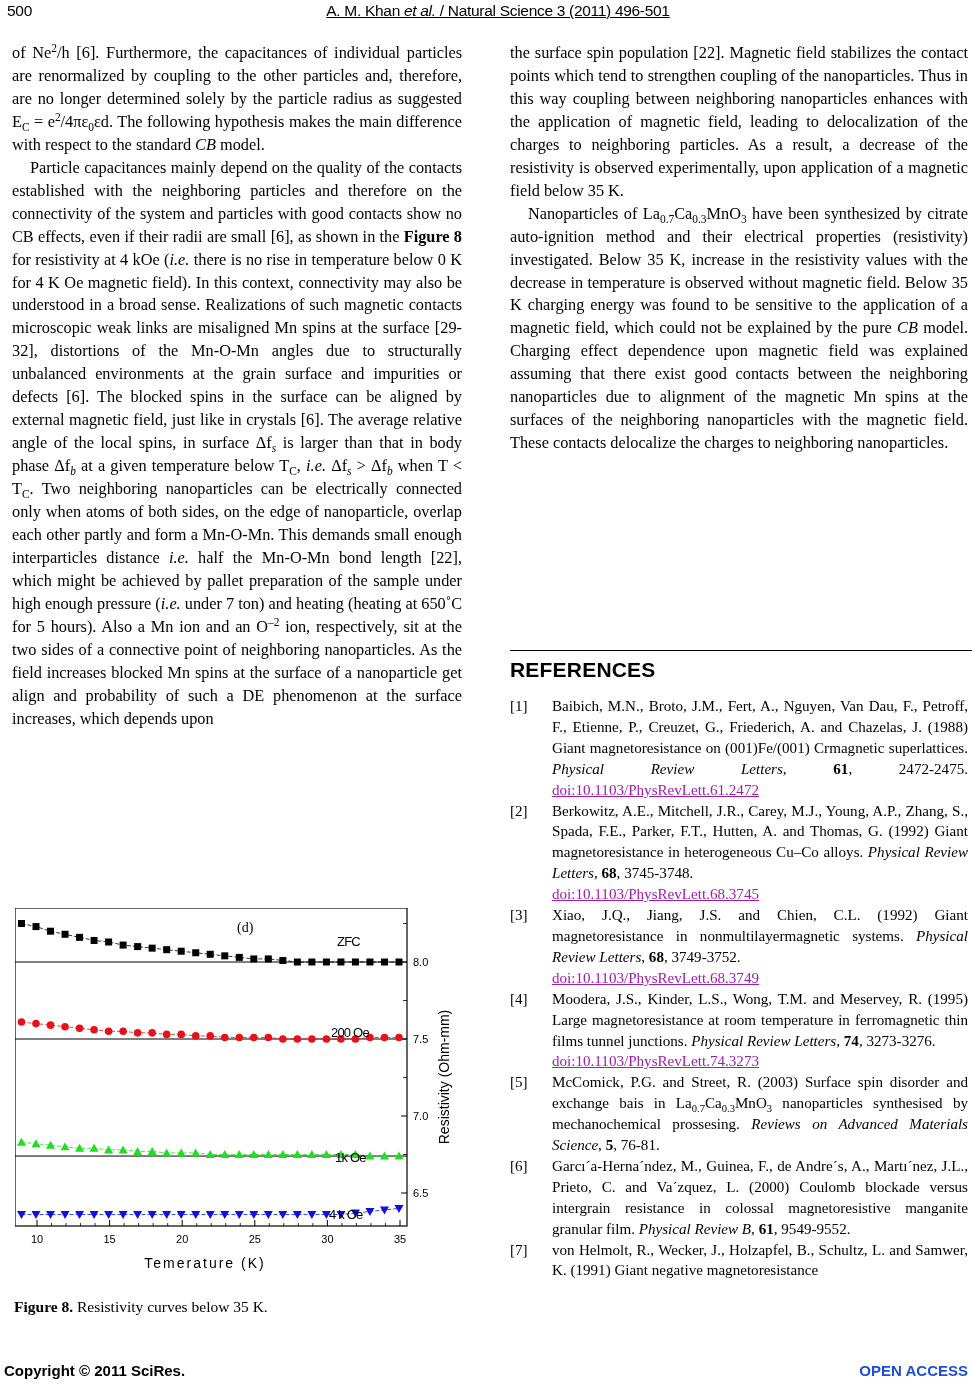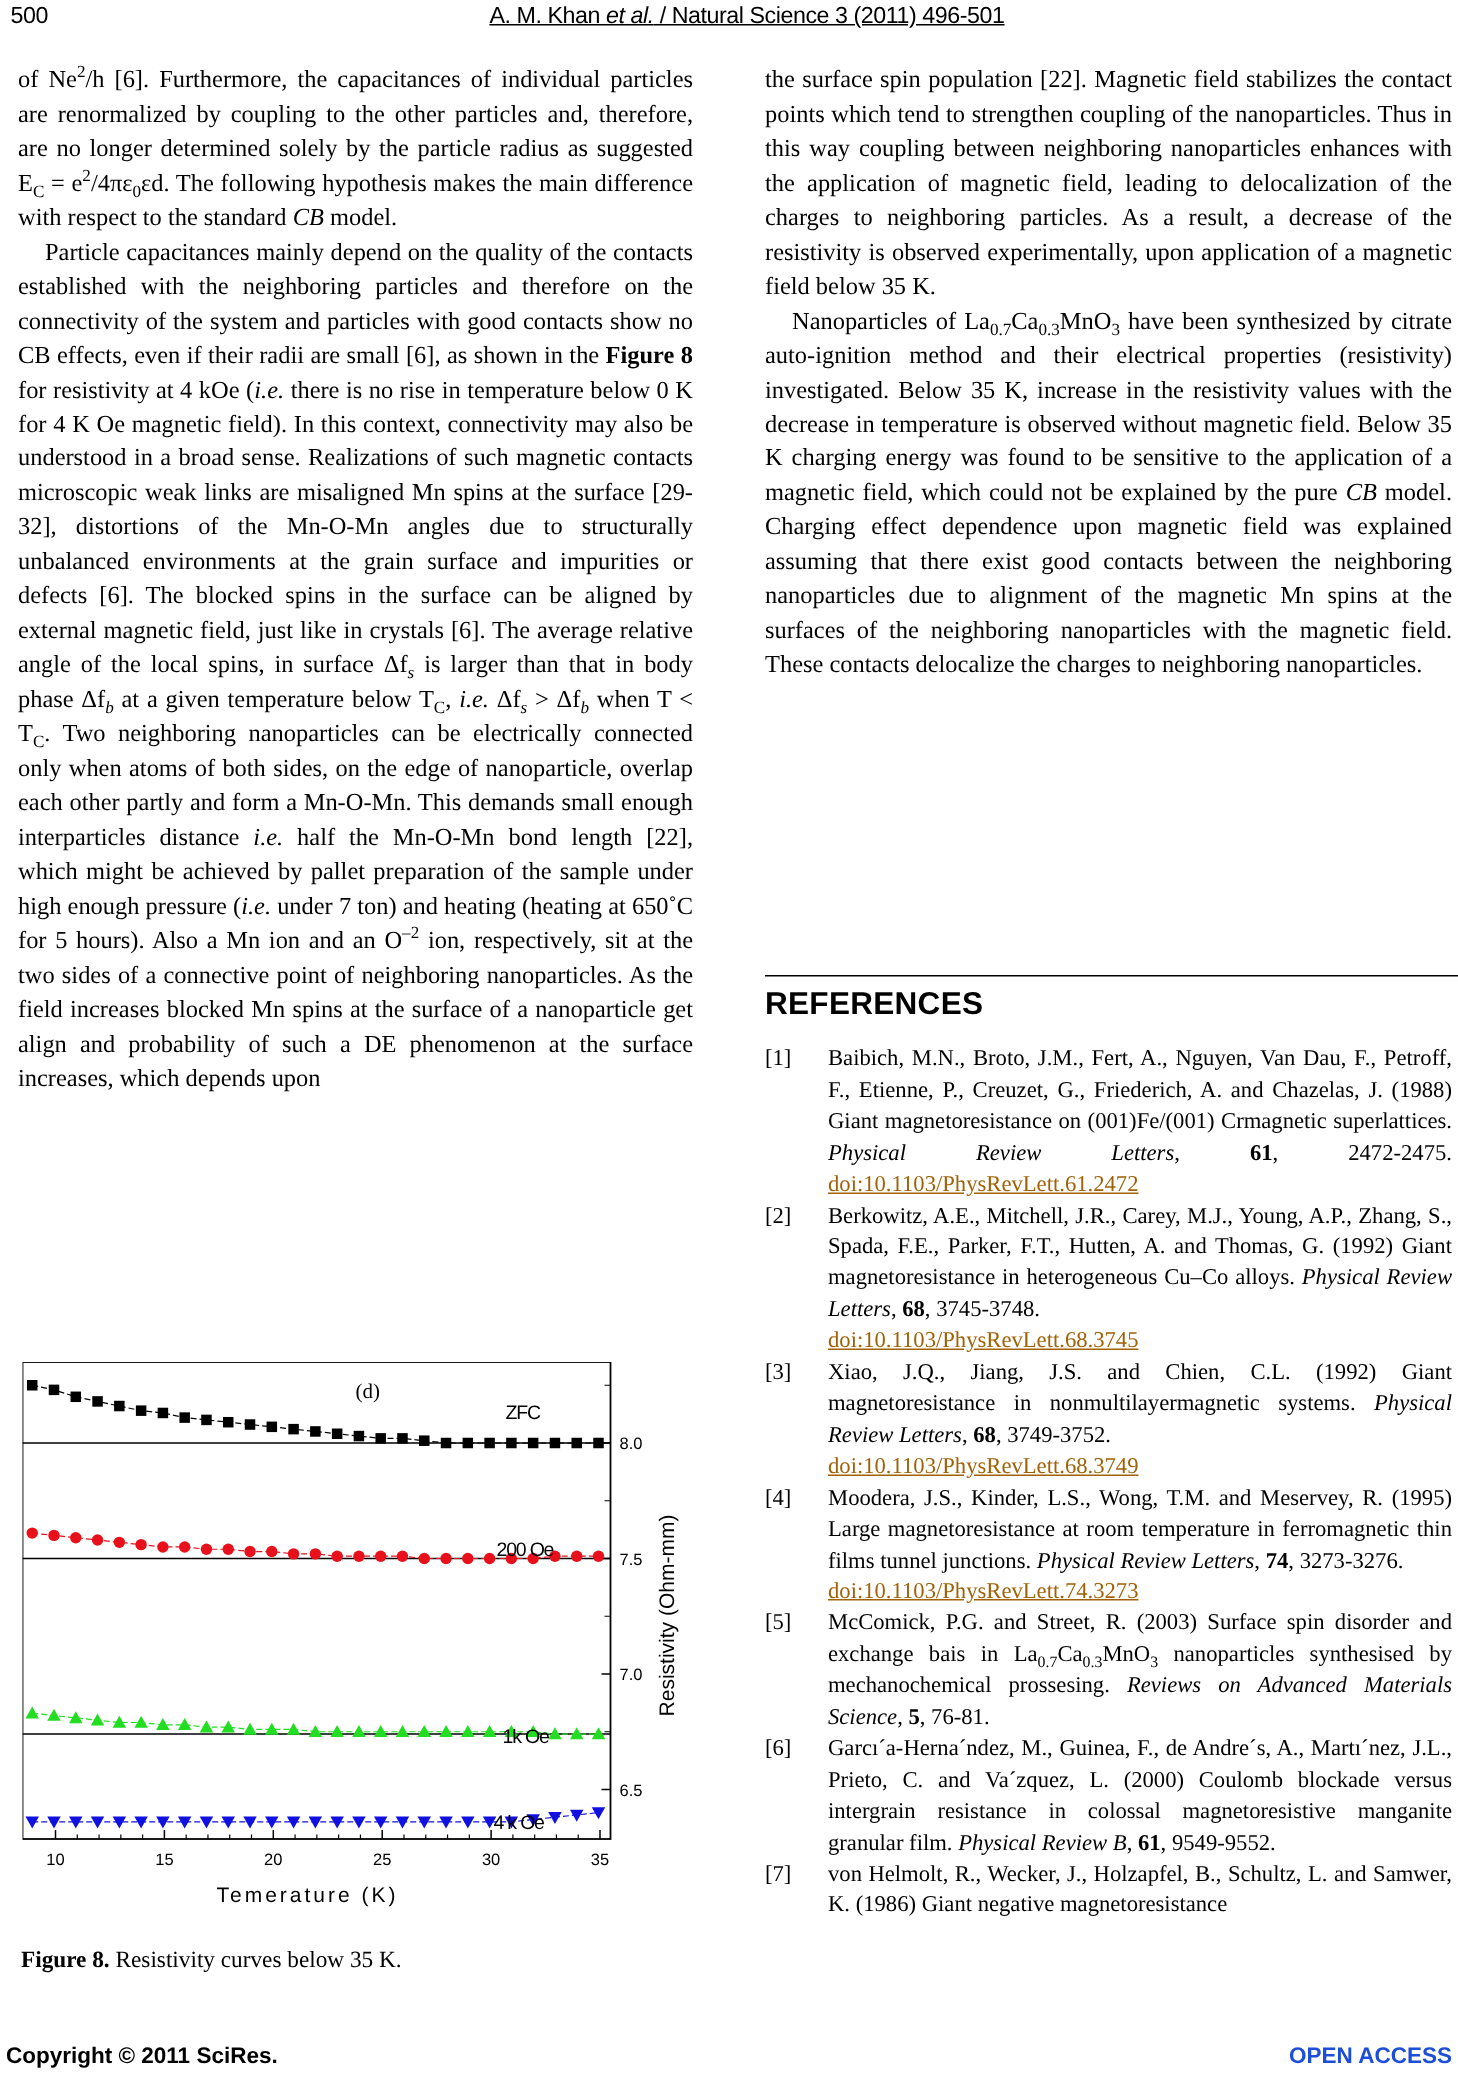--- a/index.html
+++ b/index.html
@@ -17,21 +17,21 @@
   sub, sup { font-size: 70%; line-height: 0; }
 
   .section-h { font-family: "Liberation Sans", sans-serif; font-weight: bold; font-size: 21px; margin: 0; line-height: 28px; letter-spacing: 0.2px; }
 
   .rule { position: absolute; left: 510px; width: 462px; height: 1px; background: #000; top: 650px; }
 
   .refs { position: absolute; left: 510px; top: 696px; width: 458px; font-family: "Liberation Serif", serif; font-size: 15.1px; line-height: 20.9px; }
   .ref { display: flex; margin: 0; }
   .ref .num { width: 42px; flex: 0 0 42px; }
   .ref .body { flex: 1; text-align: justify; }
-  .doi { color: #a16207; text-decoration: underline; }
+  .doi { color: #a21caf; text-decoration: underline; }
 
   .figure { position: absolute; left: 15px; top: 908px; width: 470px; height: 380px; }
   .fig-caption { position: absolute; left: 14px; top: 1298px; font-family: "Liberation Serif", serif; font-size: 15.5px; }
 
   .footer-left { position: absolute; left: 4px; top: 1362px; font-family: "Liberation Sans", sans-serif; font-weight: bold; font-size: 15px; }
   .footer-right { position: absolute; right: 4px; top: 1362px; font-family: "Liberation Sans", sans-serif; font-weight: bold; font-size: 15px; color: #1d4ed8; }
 </style>
 </head>
 <body>
 
@@ -73,21 +73,21 @@
   <div class="ref">
     <span class="num">[5]</span>
     <span class="body"><span>McComick, P.G. and Street, R. (2003) Surface spin disorder and exchange bais in La</span><sub>0.7</sub><span>Ca</span><sub>0.3</sub><span>MnO</span><sub>3</sub><span> nanoparticles synthesised by mechanochemical prossesing. </span><i>Reviews on Advanced Materials Science</i>, <b>5</b><span>, 76-81.</span></span>
   </div>
   <div class="ref">
     <span class="num">[6]</span>
     <span class="body"><span>Garcı´a-Herna´ndez, M., Guinea, F., de Andre´s, A., Martı´nez, J.L., Prieto, C. and Va´zquez, L. (2000) Coulomb blockade versus intergrain resistance in colossal magnetoresistive manganite granular film. </span><i>Physical Review B</i>, <b>61</b><span>, 9549-9552.</span></span>
   </div>
   <div class="ref">
     <span class="num">[7]</span>
-    <span class="body">von Helmolt, R., Wecker, J., Holzapfel, B., Schultz, L. and Samwer, K. (1986) Giant negative magnetoresistance</span>
+    <span class="body">von Helmolt, R., Wecker, J., Holzapfel, B., Schultz, L. and Samwer, K. (1991) Giant negative magnetoresistance</span>
   </div>
 </div>
 
 <div class="figure">
   <svg id="chart-svg" width="470" height="380" viewBox="0 0 470 380">
       <rect x="0" y="0" width="392" height="318" fill="#fff" stroke="#000" stroke-width="1.2"></rect>
       <line x1="22" y1="318" x2="22" y2="312" stroke="#000" stroke-width="1"></line>
       <text x="22" y="335" font-size="11" text-anchor="middle" font-family="Liberation Sans, sans-serif">10</text>
       <line x1="94.6" y1="318" x2="94.6" y2="312" stroke="#000" stroke-width="1"></line>
       <text x="94.6" y="335" font-size="11" text-anchor="middle" font-family="Liberation Sans, sans-serif">15</text>

